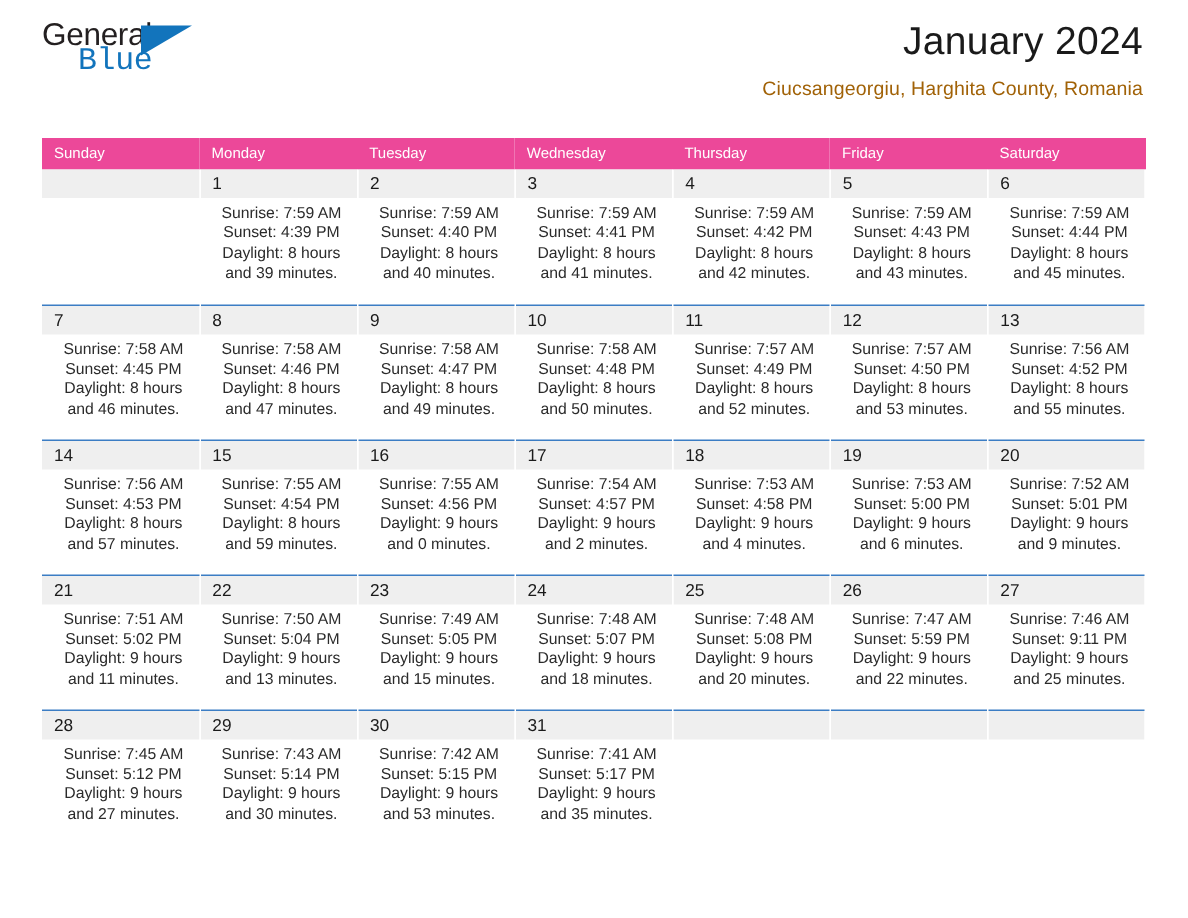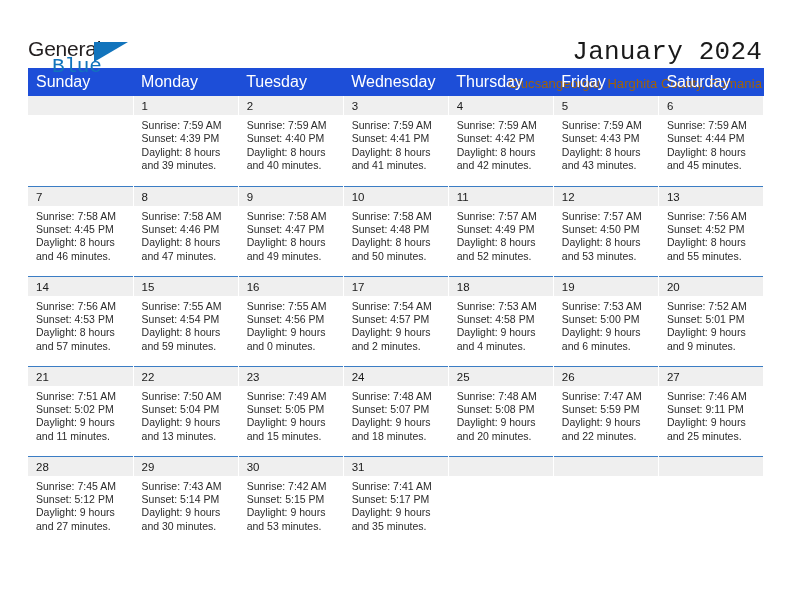--- a/index.html
+++ b/index.html
@@ -20,22 +20,22 @@
     height: 612px;
     box-sizing: border-box;
     padding: 0 28px;
   }
 
   
   .header {
     display: flex;
     align-items: flex-start;
     justify-content: space-between;
-    height: 68px;
-    padding-top: 38px;
+    height: 92px;
+    padding-top: 13px;
     box-sizing: border-box;
   }
   .logo {
     position: relative;
     width: 120px;
     height: 48px;
     line-height: 1;
     user-select: none;
   }
   .logo-general {
@@ -66,39 +66,38 @@
     text-align: right;
     padding-right: 2px;
   }
   .cal-title {
     font-size: 26px;
     font-weight: normal;
     color: #1a1a1a;
     line-height: 1.1;
     margin: 0;
     letter-spacing: 0.2px;
-    font-family: Liberation Mono, monospace;
   }
   .cal-subtitle {
     font-size: 13px;
     color: #a16207;
     margin-top: 9px;
     letter-spacing: 0.1px;
   }
 
   
   .calendar {
     width: 736px;
     border-collapse: collapse;
     table-layout: fixed;
   }
   .calendar th {
-    background: #1d4ed8;
+    background: #ec4899;
     color: #ffffff;
-    font-size: 16px;
+    font-size: 10px;
     font-weight: normal;
     text-align: left;
     padding: 5px 0 5px 8px;
     height: 20px;
     box-sizing: border-box;
     border: none;
   }
   .calendar td {
     vertical-align: top;
     padding: 0;
@@ -121,20 +120,21 @@
     padding: 4px 0 4px 8px;
     height: 19px;
     box-sizing: border-box;
     line-height: 12px;
   }
   .daynum.empty {
     background: #efefef;
   }
   .cell-body {
     padding: 4px 4px 0 8px;
+    text-align: center;
   }
   .cell-line {
     font-size: 10.5px;
     line-height: 13.4px;
     color: #2b2b2b;
     white-space: nowrap;
   }
 </style>
 </head>
 <body>

